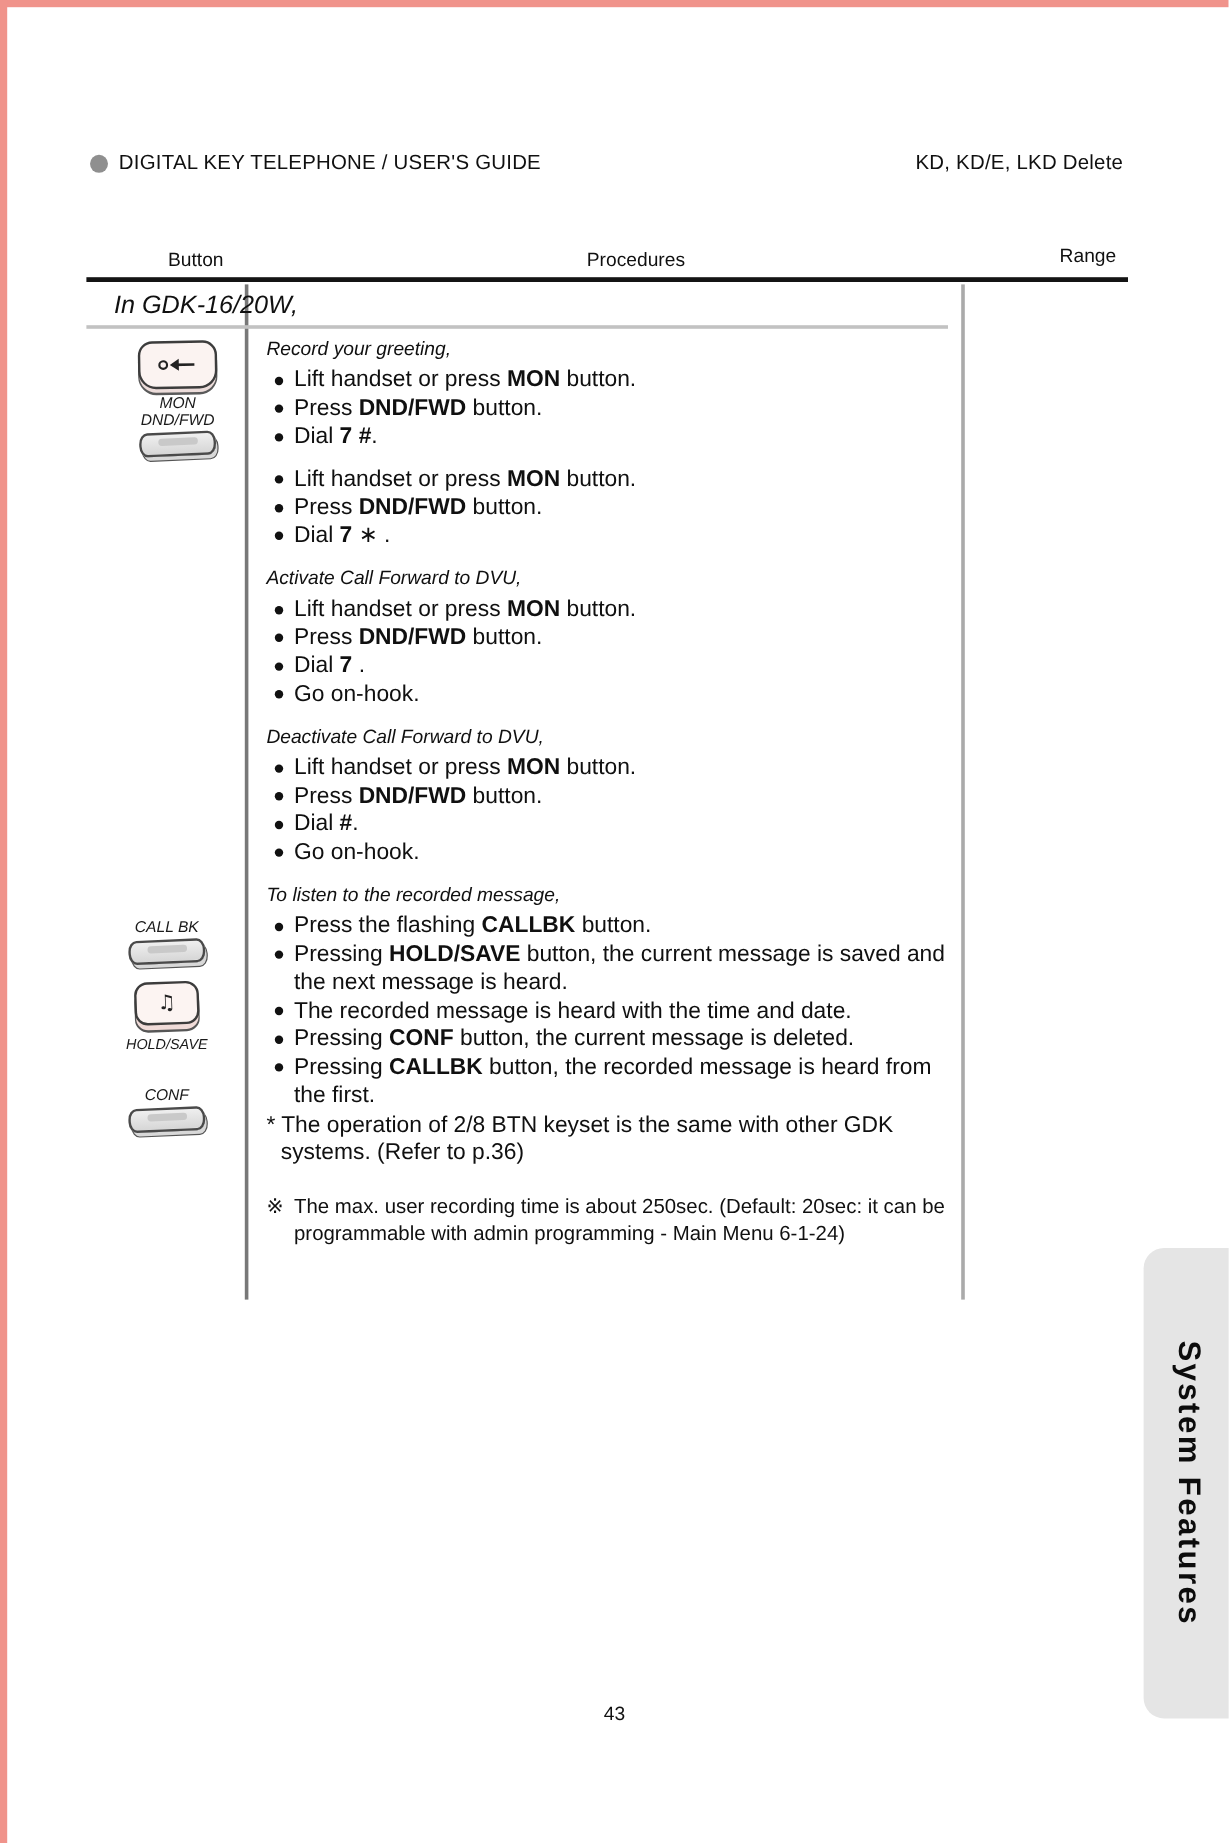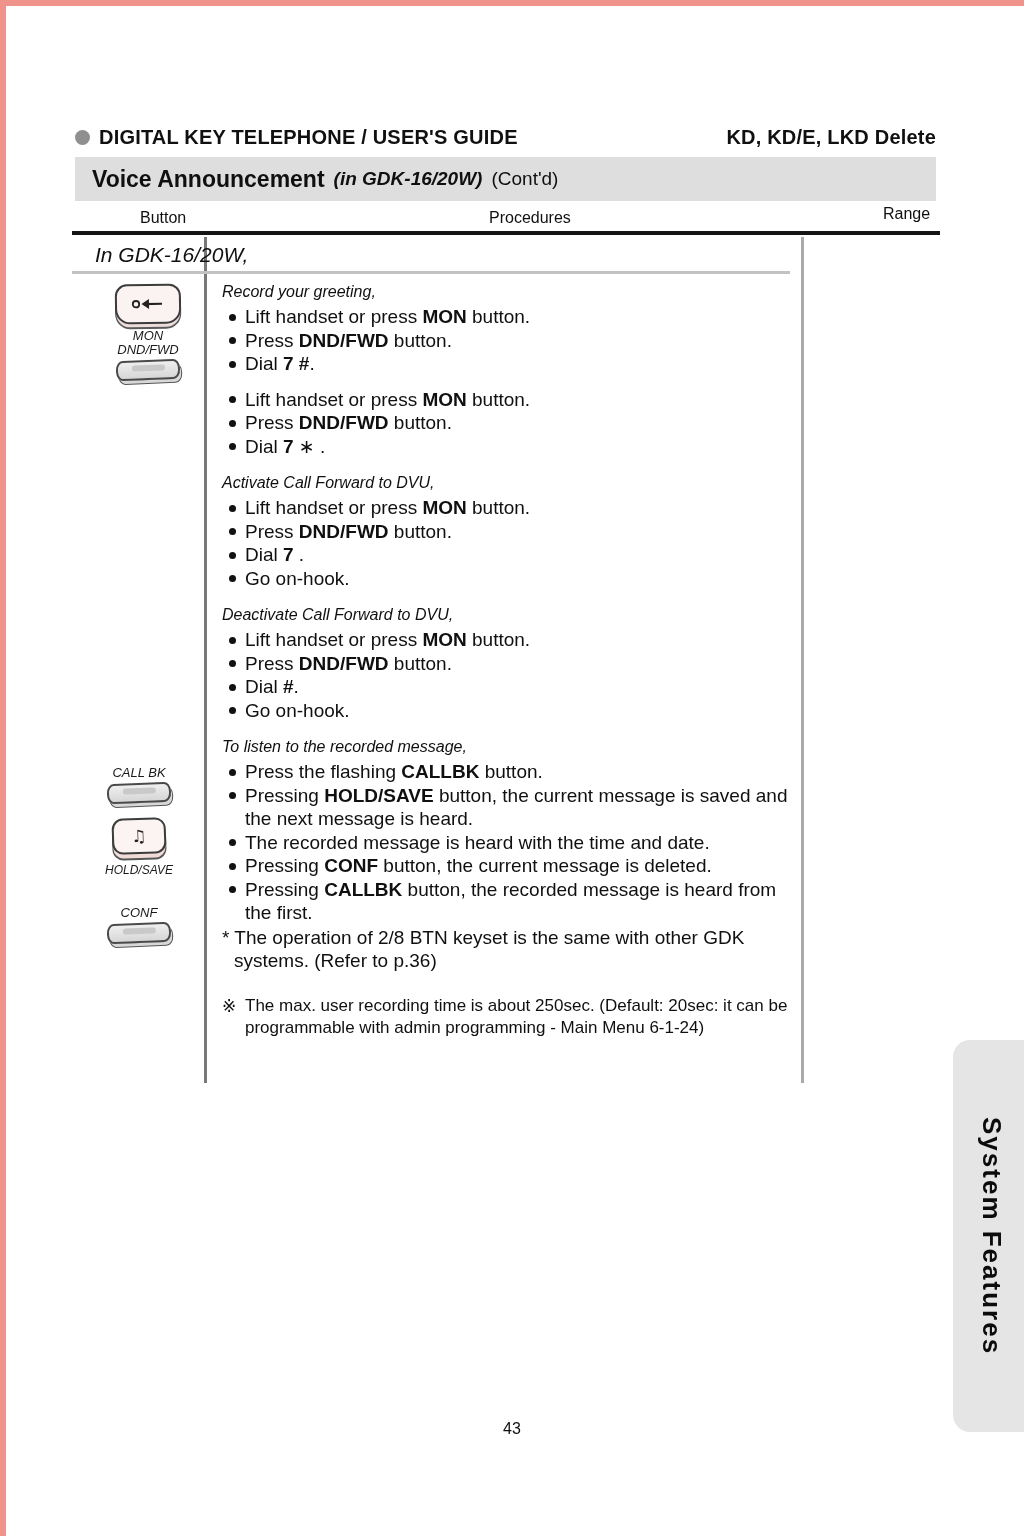--- a/index.html
+++ b/index.html
@@ -8,21 +8,21 @@
     font-family:"Liberation Sans","DejaVu Sans",sans-serif;color:#101010;
   }
   
   .edge-top{position:absolute;left:0;top:0;width:1024px;height:6px;background:#f0938b;}
   .edge-left{position:absolute;left:0;top:0;width:6px;height:1536px;background:#f0938b;}
 
   
   .header{position:absolute;left:75px;top:126px;width:861px;display:flex;justify-content:space-between;align-items:center;}
   .header-left{display:flex;align-items:center;gap:9px;}
   .bullet{width:15px;height:15px;border-radius:50%;background:#8f8f8f;display:inline-block;}
-  .header-title,.header-right{font-size:20px;font-weight:bold;letter-spacing:0.2px;}
+  .header-title,.header-right{font-size:17px;font-weight:normal;letter-spacing:0.2px;}
 
   
   .banner{position:absolute;left:75px;top:157px;width:861px;height:44px;background:#dedede;
     display:flex;align-items:center;padding-left:17px;box-sizing:border-box;gap:9px;}
   .banner-title{font-size:23px;font-weight:bold;}
   .banner-sub{font-size:19px;font-weight:bold;font-style:italic;}
   .banner-contd{font-size:19px;}
 
   
   .col-h{position:absolute;font-size:16px;margin-left:37px;}
@@ -86,25 +86,20 @@
   <div class="edge-left"></div>
 
   <div class="header">
     <div class="header-left">
       <span class="bullet"></span>
       <span class="header-title">DIGITAL KEY TELEPHONE / USER'S GUIDE</span>
     </div>
     <span class="header-right">KD, KD/E, LKD Delete</span>
   </div>
 
-  <div class="banner">
-    <span class="banner-title">Voice Announcement</span>
-    <span class="banner-sub">(in GDK-16/20W)</span>
-    <span class="banner-contd">(Cont'd)</span>
-  </div>
 
   <span class="col-h col-button">Button</span>
   <span class="col-h col-proc">Procedures</span>
   <span class="col-h col-range">Range</span>
 
   <div class="rule"></div>
   <div class="divider divider-mid"></div>
   <div class="divider divider-range"></div>
 
   <div class="row-label">In GDK-16/20W,</div>

